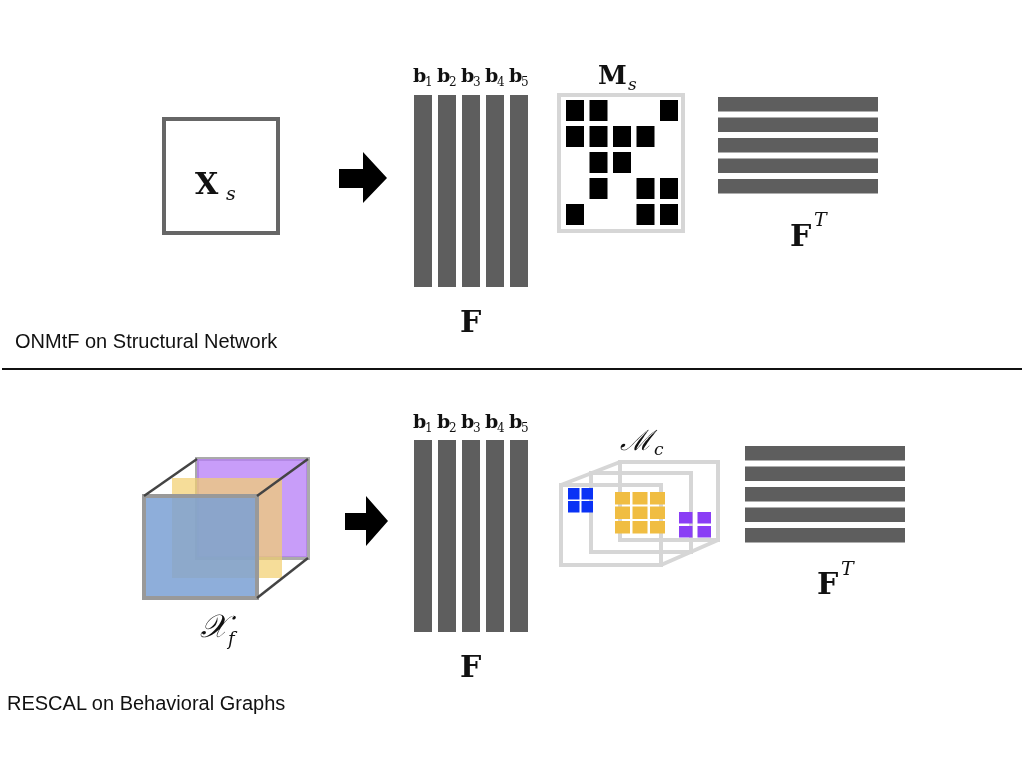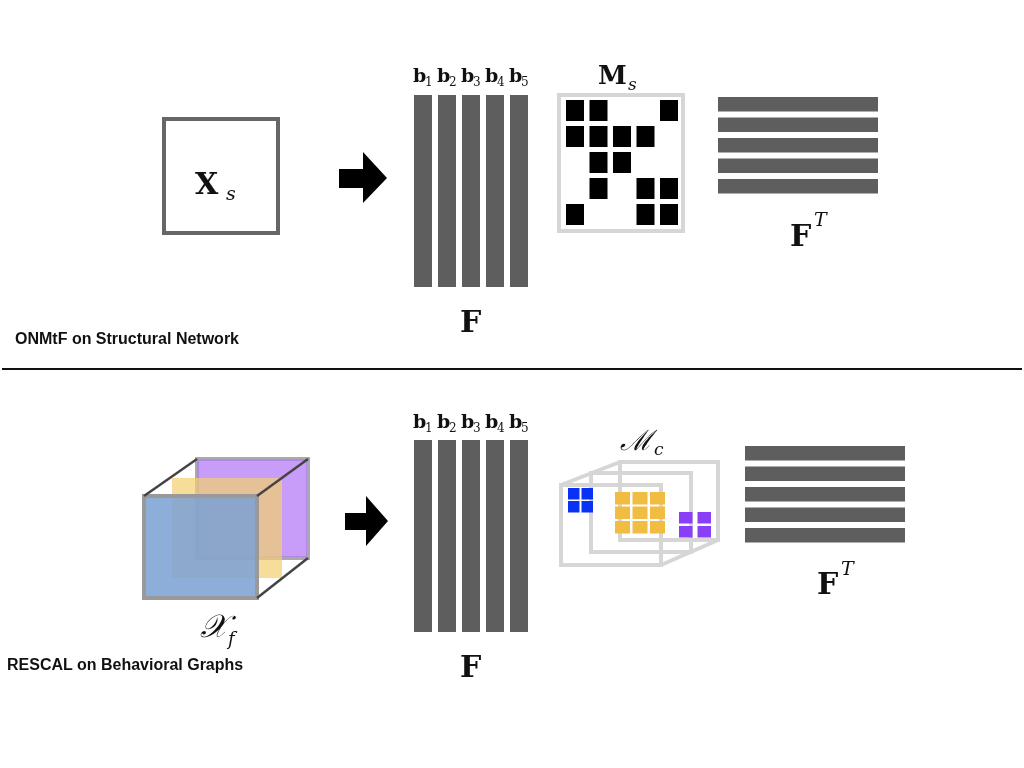--- a/index.html
+++ b/index.html
@@ -1,21 +1,21 @@
 <!DOCTYPE html>
 <html><head>
 <meta charset="utf-8">
 <style>
   html, body { margin: 0; padding: 0; background: #ffffff; }
   body { width: 1024px; height: 768px; position: relative; overflow: hidden; }
   svg { position: absolute; left: 0; top: 0; }
   .math { font-family: "DejaVu Serif", "Liberation Serif", serif; fill: #111; }
   .mathbold { font-family: "DejaVu Serif", "Liberation Serif", serif; font-weight: bold; fill: #111; }
   .mathital { font-family: "DejaVu Serif", "Liberation Serif", serif; font-style: italic; fill: #111; }
-  .caption { position: absolute; font-family: "Liberation Sans", sans-serif; font-size: 16px; color: #111; white-space: nowrap; font-weight: bold; }
+  .caption { position: absolute; font-family: "Liberation Sans", sans-serif; font-size: 20px; color: #111; white-space: nowrap; }
 </style>
 </head>
 <body>
 
 <svg width="1024" height="768" viewBox="0 0 1024 768">
 
   <g>
 
     <g>
       <rect x="164" y="119" width="114" height="114" fill="#fff" stroke="#666" stroke-width="4"></rect>
@@ -157,13 +157,13 @@
         <rect x="745" y="487" width="160" height="14.5" fill="#5e5e5e"></rect>
         <rect x="745" y="507.5" width="160" height="14.5" fill="#5e5e5e"></rect>
         <rect x="745" y="528" width="160" height="14.5" fill="#5e5e5e"></rect>
       </g>
     <text class="mathbold" x="817" y="594" font-size="30">F</text>
     <text class="mathital" x="841" y="575" font-size="19">T</text>
   </g>
 </svg>
 
 <div class="caption" style="left:15px; top:330px;">ONMtF on Structural Network</div>
-<div class="caption" style="left:7px; top:656px;">RESCAL on Behavioral Graphs</div>
+<div class="caption" style="left:7px; top:692px;">RESCAL on Behavioral Graphs</div>
 
 </body></html>

